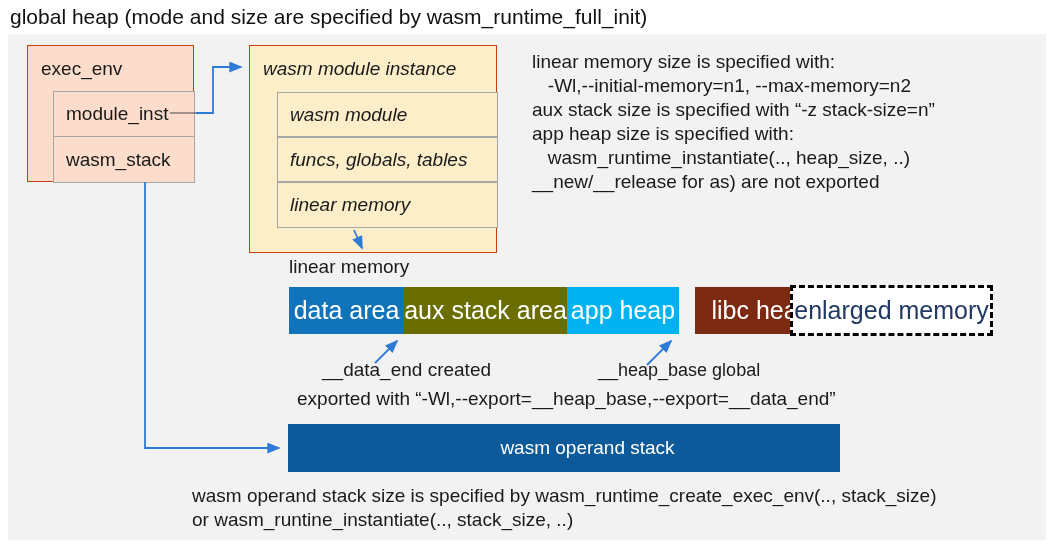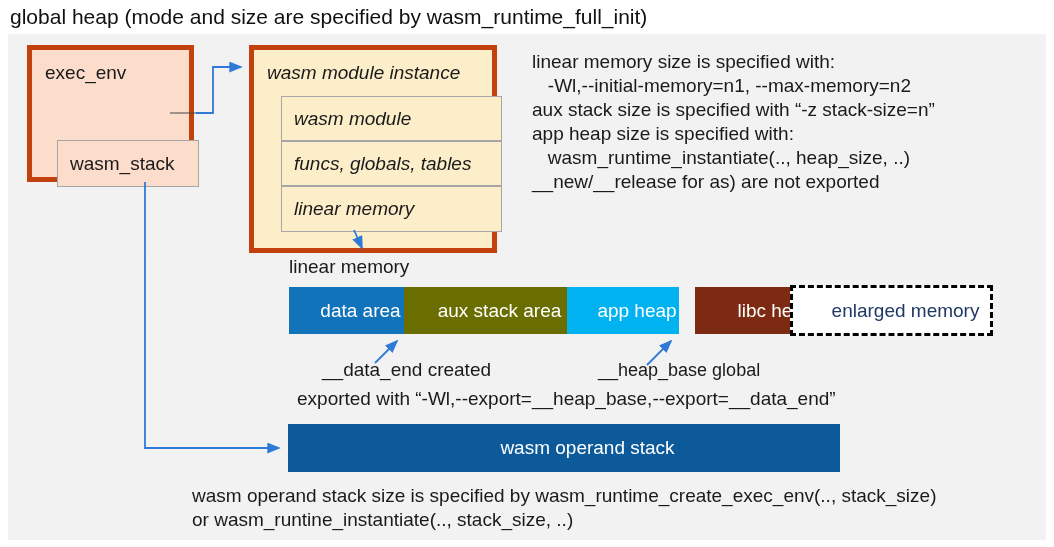--- a/index.html
+++ b/index.html
@@ -4,21 +4,21 @@
 <style>
   html,body{margin:0;padding:0;background:#ffffff;}
   #stage{
     position:relative;width:1054px;height:547px;overflow:hidden;
     font-family:"Liberation Sans", sans-serif;color:#1a1a1a;background:#ffffff;border-radius:6px;
   }
   #page-title{position:absolute;left:10px;top:5px;font-size:21px;color:#111;}
   #panel{position:absolute;left:8px;top:34px;width:1038px;height:506px;background:#f2f2f2;}
 
   
-  .struct{position:absolute;box-sizing:border-box;border:5px solid #c2410c;}
+  .struct{position:absolute;box-sizing:border-box;border:1px solid #c2410c;}
   #exec-env-box{left:27px;top:45px;width:167px;height:137px;background:#fcdccb;}
   #module-instance-box{left:249px;top:45px;width:248px;height:208px;background:#fdeeca;font-style:italic;}
   .struct-title{position:absolute;left:13px;top:0;font-size:19px;display:flex;align-items:center;}
   #exec-env-box .struct-title{height:45px;}
   #module-instance-box .struct-title{height:46px;}
   .inner-row{position:absolute;box-sizing:border-box;border:1px solid #a6a6a6;
     display:flex;align-items:center;padding-left:12px;font-size:19px;}
   #exec-env-box .inner-row{left:25px;width:142px;background:#fcdccb;}
   #row-module-inst{top:45px;height:46px;}
   #row-wasm-stack{top:90px;height:47px;}
@@ -27,21 +27,21 @@
   #row-funcs{top:91px;height:45px;}
   #row-linmem{top:136px;height:46px;}
 
   
   #right-notes{position:absolute;left:532px;top:50px;font-size:19px;line-height:24px;}
   .note-line{white-space:pre;}
 
   
   #linmem-label{position:absolute;left:289px;top:256px;font-size:19px;}
   .seg{position:absolute;top:287px;height:47px;display:flex;align-items:center;justify-content:center;
-       font-size:19px;color:#ffffff;box-sizing:border-box;padding-left:28px;}
+       font-size:25px;color:#ffffff;box-sizing:border-box;}
   #seg-data{left:289px;width:115px;background:#1173b9;}
   #seg-aux{left:404px;width:163px;background:#6a6d00;}
   #seg-appheap{left:567px;width:112px;background:#00b3f0;}
   #seg-libc{left:695px;width:133px;background:#7d2a12;text-align:right;}
   #seg-enlarged{left:790px;top:285px;width:203px;height:51px;background:#ffffff;
        border:3px dashed #000000;color:#1f3864;}
 
   #data-end-label{position:absolute;left:322px;top:359px;font-size:19px;}
   #heap-base-label{position:absolute;left:598px;top:360px;font-size:18px;}
   #export-note{position:absolute;left:297px;top:388px;font-size:19px;}
@@ -58,20 +58,21 @@
 <body>
 
 <div id="stage">
 
   <div id="page-title">global heap (mode and size are specified by wasm_runtime_full_init)</div>
 
   <div id="panel"></div>
 
   <div id="exec-env-box" class="struct">
     <div class="struct-title">exec_env</div>
+    <div id="row-module-inst" class="inner-row">module_inst</div>
     <div id="row-wasm-stack" class="inner-row">wasm_stack</div>
   </div>
 
   <div id="module-instance-box" class="struct">
     <div class="struct-title">wasm module instance</div>
     <div id="row-wasm-module" class="inner-row">wasm module</div>
     <div id="row-funcs" class="inner-row">funcs, globals, tables</div>
     <div id="row-linmem" class="inner-row">linear memory</div>
   </div>
 

